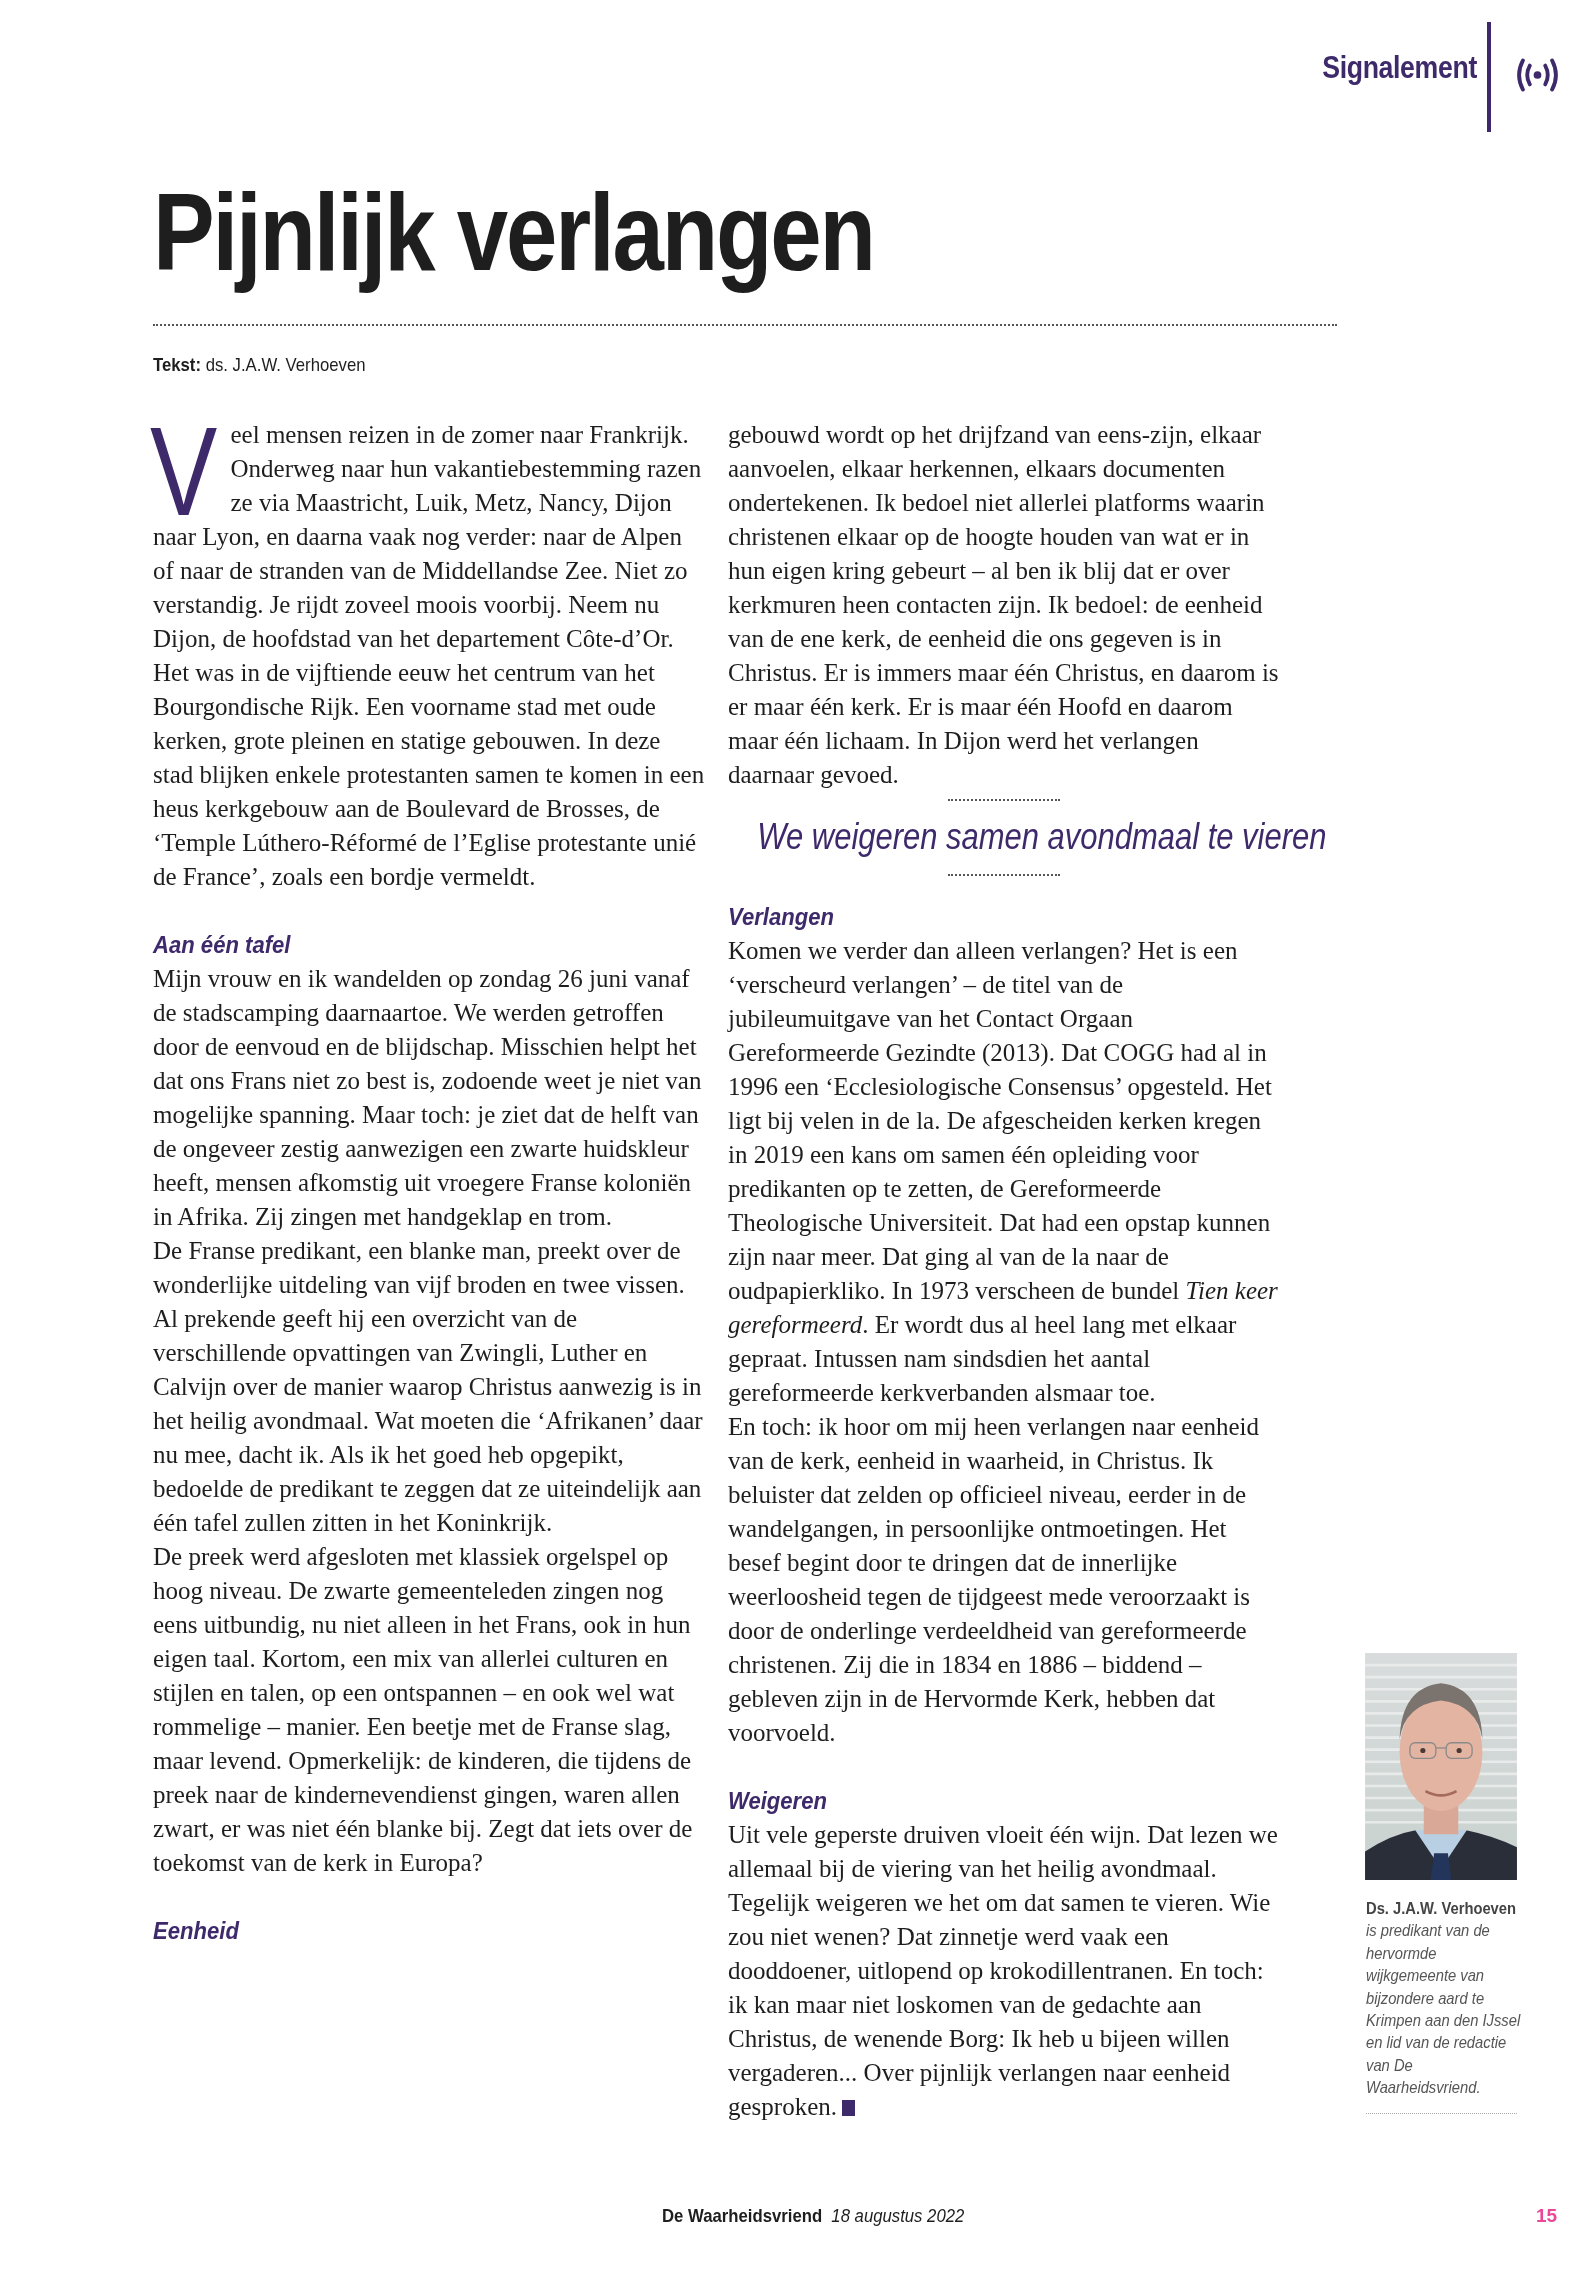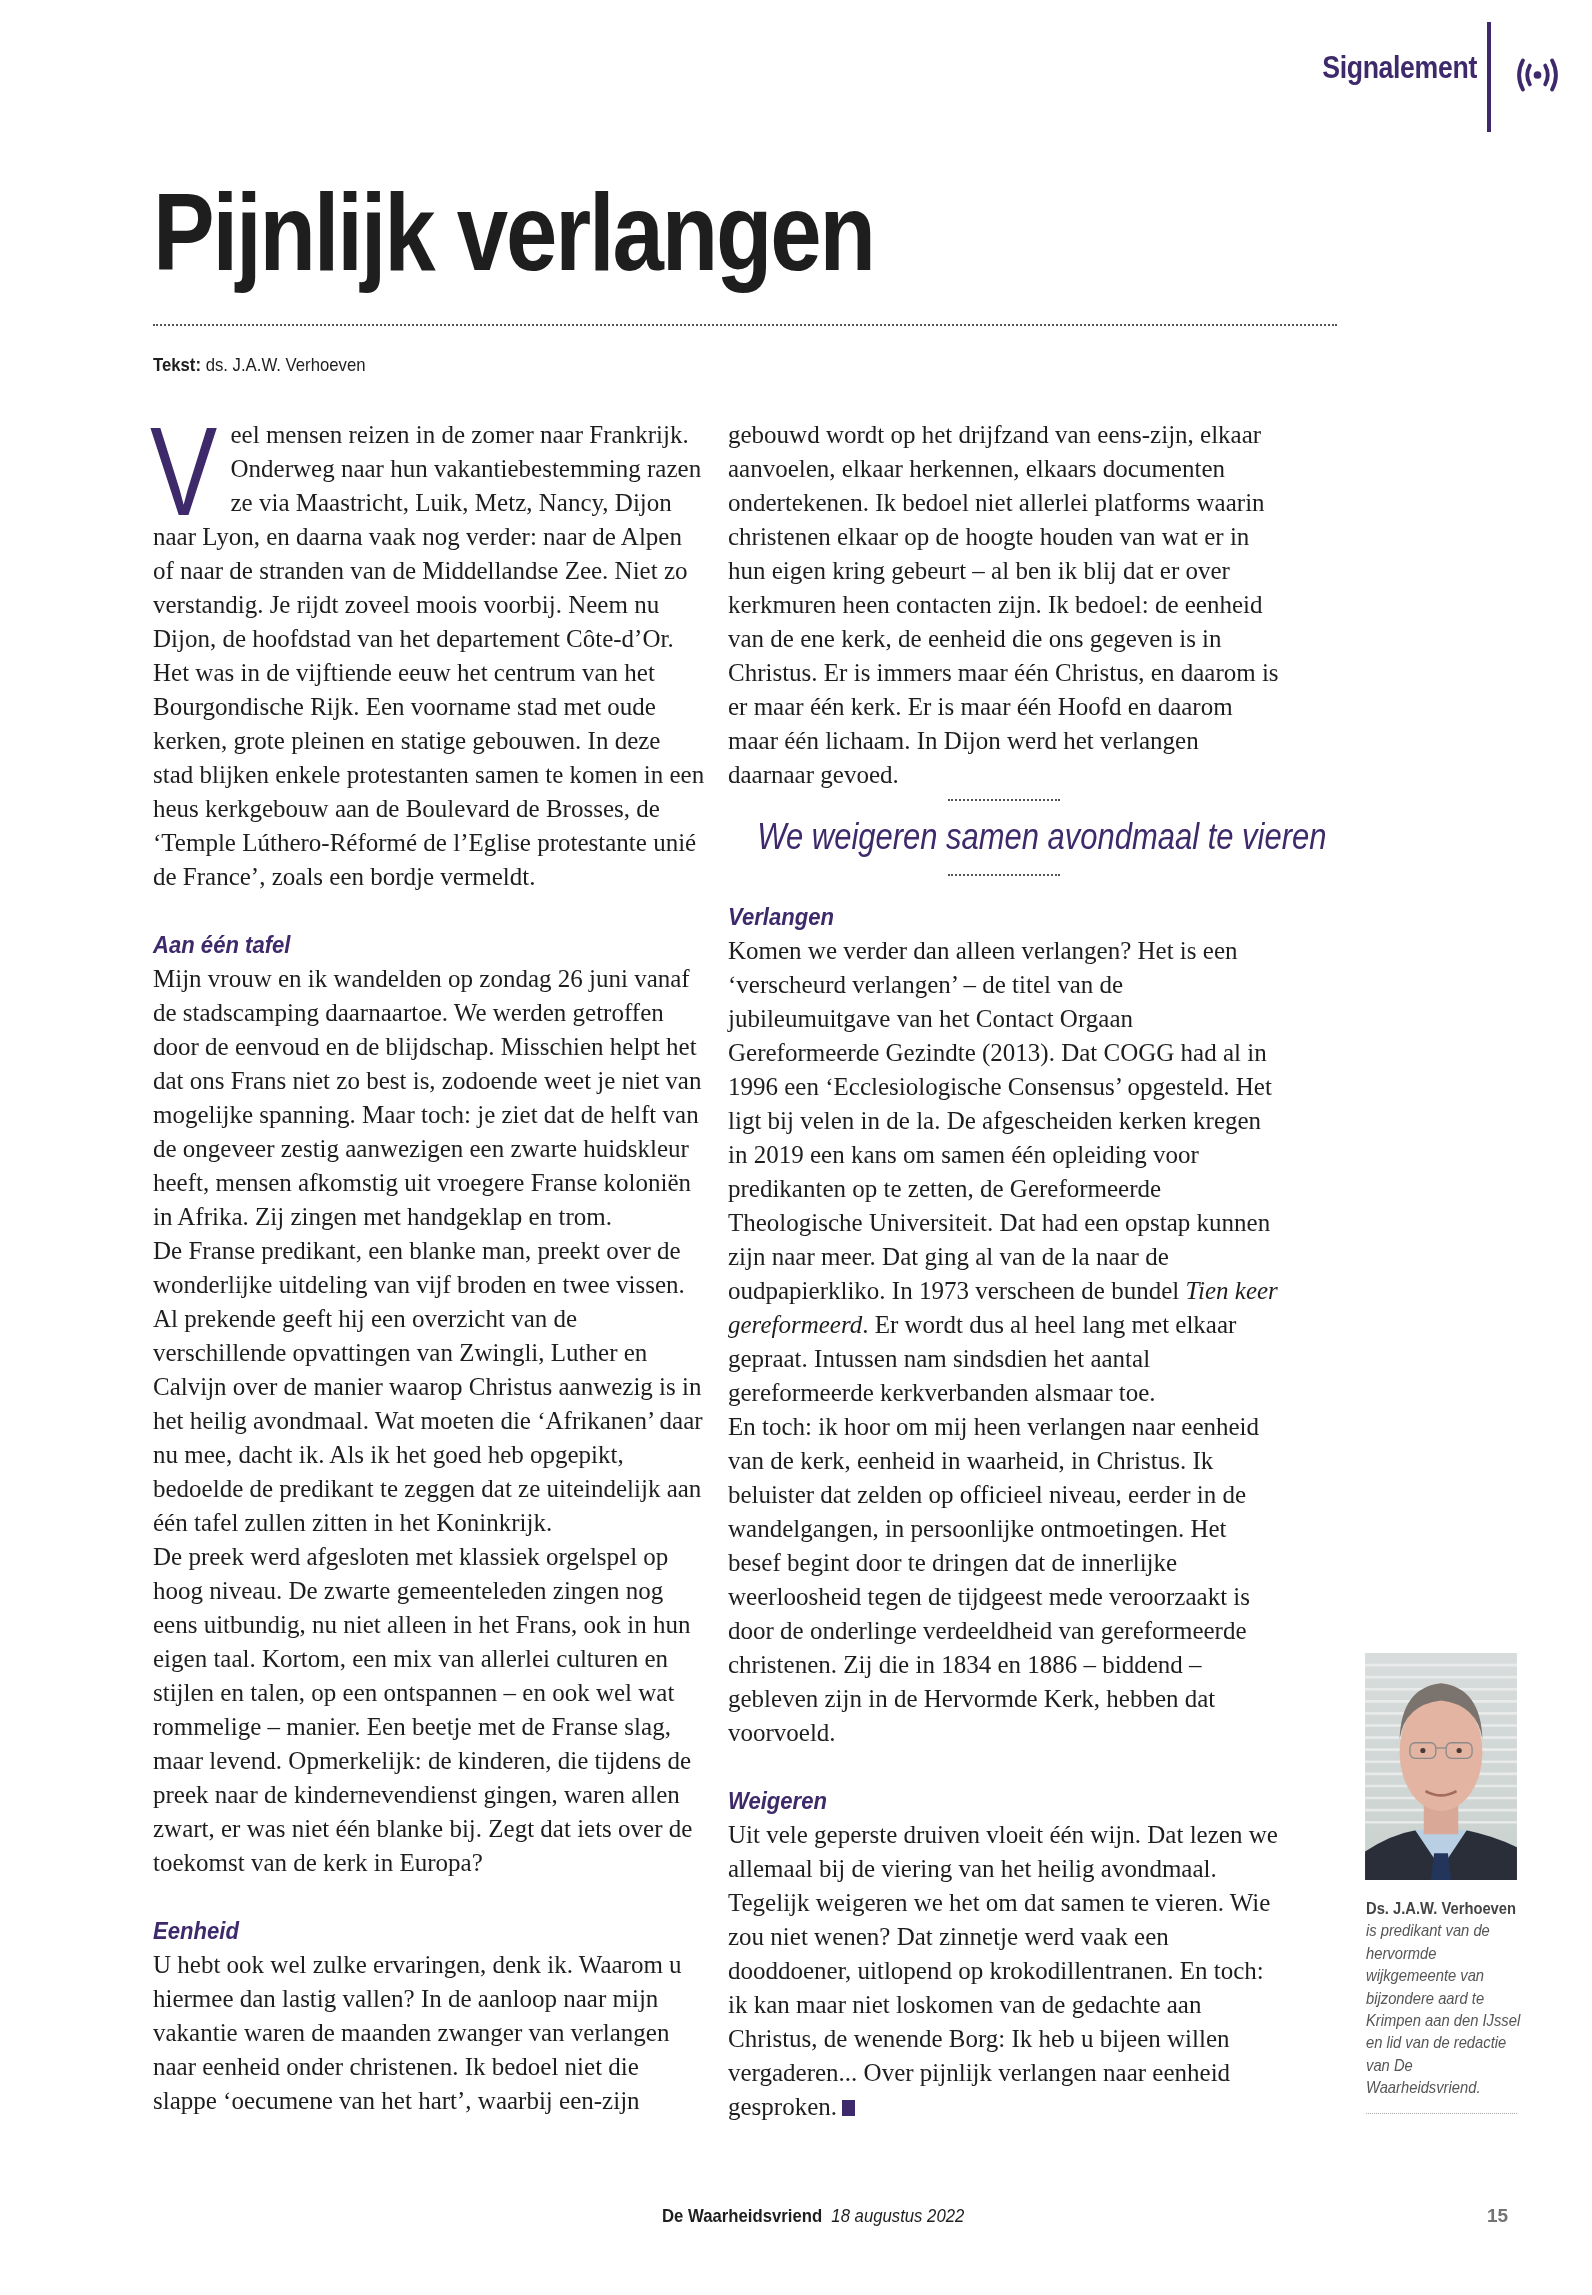--- a/index.html
+++ b/index.html
@@ -32,21 +32,21 @@
 
   .author-photo { position:absolute; left:1365px; top:1653px; width:152px; height:227px; overflow:hidden; }
   .author-caption { position:absolute; left:1366px; top:1897px; width:173px; font-family:"Liberation Sans", sans-serif; font-size:16.4px; line-height:22.4px; color:#555; transform:scaleX(0.9); transform-origin:left top; }
   .author-caption .name { font-weight:bold; font-style:normal; color:#444; display:block; }
   .author-caption .bio { font-style:italic; }
   .caption-rule { position:absolute; left:1366px; top:2113px; width:151px; border-top:1.7px dotted #aaa; }
 
   .footer { position:absolute; top:2205px; left:662px; font-family:"Liberation Sans", sans-serif; font-size:19px; color:#1e1e1e; transform:scaleX(0.88); transform-origin:left center; white-space:nowrap; }
   .footer .pub { font-weight:bold; }
   .footer .date { font-style:italic; margin-left:5.2px; }
-  .page-number { position:absolute; top:2205px; left:1487px; font-family:"Liberation Sans", sans-serif; font-weight:bold; font-size:19px; color:#737373; }
+  .page-number { position:absolute; top:2205px; left:1536px; font-family:"Liberation Sans", sans-serif; font-weight:bold; font-size:19px; color:#ec4899; }
 </style>
 </head>
 <body>
 
 <div class="section-label">Signalement</div>
 <div class="section-rule"></div>
 <svg class="signal-icon" viewBox="0 0 52 42">
   <path d="M9 4 Q0 21 9 38" fill="none" stroke="#3e2a6b" stroke-width="4.5" stroke-linecap="round"></path>
   <path d="M17 10 Q11 21 17 32" fill="none" stroke="#3e2a6b" stroke-width="4.5" stroke-linecap="round"></path>
   <circle cx="26" cy="21" r="4.5" fill="#3e2a6b"></circle>
@@ -65,21 +65,20 @@
   <p><span class="dropcap">V</span><span>eel mensen reizen in de zomer naar Frankrijk. Onderweg naar hun vakantiebestemming razen ze via Maastricht, Luik, Metz, Nancy, Dijon naar Lyon, en daarna vaak nog verder: naar de Alpen of naar de stranden van de Middellandse Zee. Niet zo verstandig. Je rijdt zoveel moois voorbij. Neem nu Dijon, de hoofdstad van het departement Côte-d’Or. Het was in de vijftiende eeuw het centrum van het Bourgondische Rijk. Een voorname stad met oude kerken, grote pleinen en statige gebouwen. In deze stad blijken enkele protestanten samen te komen in een heus kerkgebouw aan de Boulevard de Brosses, de ‘Temple Lúthero-Réformé de l’Eglise protestante unié de France’, zoals een bordje vermeldt.</span></p>
   <div class="gap"></div>
 
   <h3 class="subhead">Aan één tafel</h3>
   <p>Mijn vrouw en ik wandelden op zondag 26 juni vanaf de stadscamping daarnaartoe. We werden getroffen door de eenvoud en de blijdschap. Misschien helpt het dat ons Frans niet zo best is, zodoende weet je niet van mogelijke spanning. Maar toch: je ziet dat de helft van de ongeveer zestig aanwezigen een zwarte huidskleur heeft, mensen afkomstig uit vroegere Franse koloniën in Afrika. Zij zingen met handgeklap en trom.</p>
   <p>De Franse predikant, een blanke man, preekt over de wonderlijke uitdeling van vijf broden en twee vissen. Al prekende geeft hij een overzicht van de verschillende opvattingen van Zwingli, Luther en Calvijn over de manier waarop Christus aanwezig is in het heilig avondmaal. Wat moeten die ‘Afrikanen’ daar nu mee, dacht ik. Als ik het goed heb opgepikt, bedoelde de predikant te zeggen dat ze uiteindelijk aan één tafel zullen zitten in het Koninkrijk.</p>
   <p>De preek werd afgesloten met klassiek orgelspel op hoog niveau. De zwarte gemeenteleden zingen nog eens uitbundig, nu niet alleen in het Frans, ook in hun eigen taal. Kortom, een mix van allerlei culturen en stijlen en talen, op een ontspannen – en ook wel wat rommelige – manier. Een beetje met de Franse slag, maar levend. Opmerkelijk: de kinderen, die tijdens de preek naar de kindernevendienst gingen, waren allen zwart, er was niet één blanke bij. Zegt dat iets over de toekomst van de kerk in Europa?</p>
   <div class="gap"></div>
 
   <h3 class="subhead">Eenheid</h3>
-  <p>U hebt ook wel zulke ervaringen, denk ik. Waarom u hiermee dan lastig vallen? In de aanloop naar mijn vakantie waren de maanden zwanger van verlangen naar eenheid onder christenen. Ik bedoel niet die slappe ‘oecumene van het hart’, waarbij een-zijn</p>
 </div>
 
 <div class="col col-right">
   <p>gebouwd wordt op het drijfzand van eens-zijn, elkaar aanvoelen, elkaar herkennen, elkaars documenten ondertekenen. Ik bedoel niet allerlei platforms waarin christenen elkaar op de hoogte houden van wat er in hun eigen kring gebeurt – al ben ik blij dat er over kerkmuren heen contacten zijn. Ik bedoel: de eenheid van de ene kerk, de eenheid die ons gegeven is in Christus. Er is immers maar één Christus, en daarom is er maar één kerk. Er is maar één Hoofd en daarom maar één lichaam. In Dijon werd het verlangen daarnaar gevoed.</p>
 
   <div class="pull-dots"></div>
   <div class="pull-quote">We weigeren samen avondmaal te vieren</div>
   <div class="pull-dots bottom"></div>
 
   <h3 class="subhead">Verlangen</h3>

